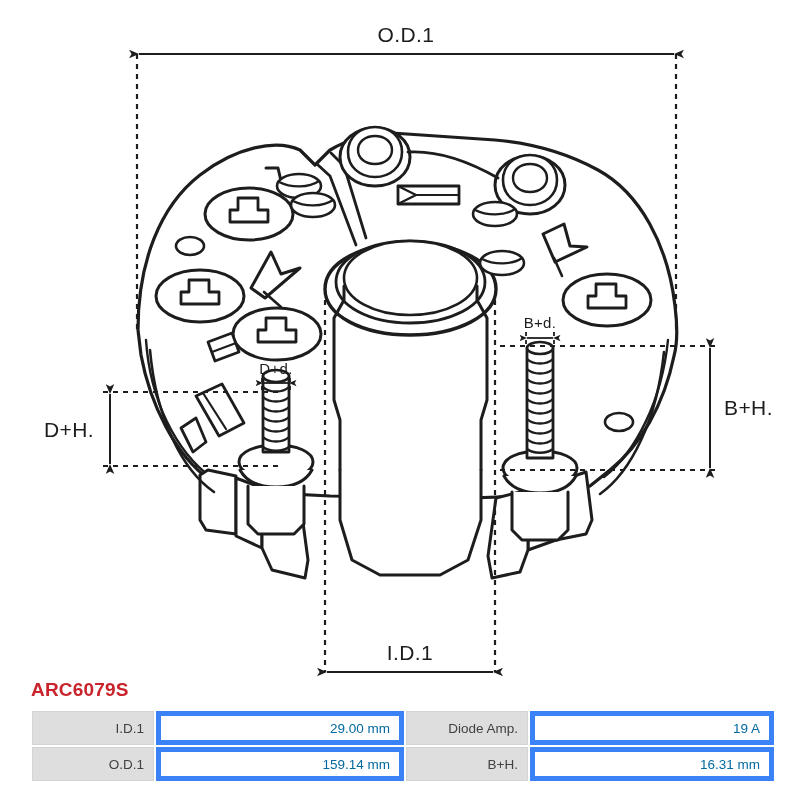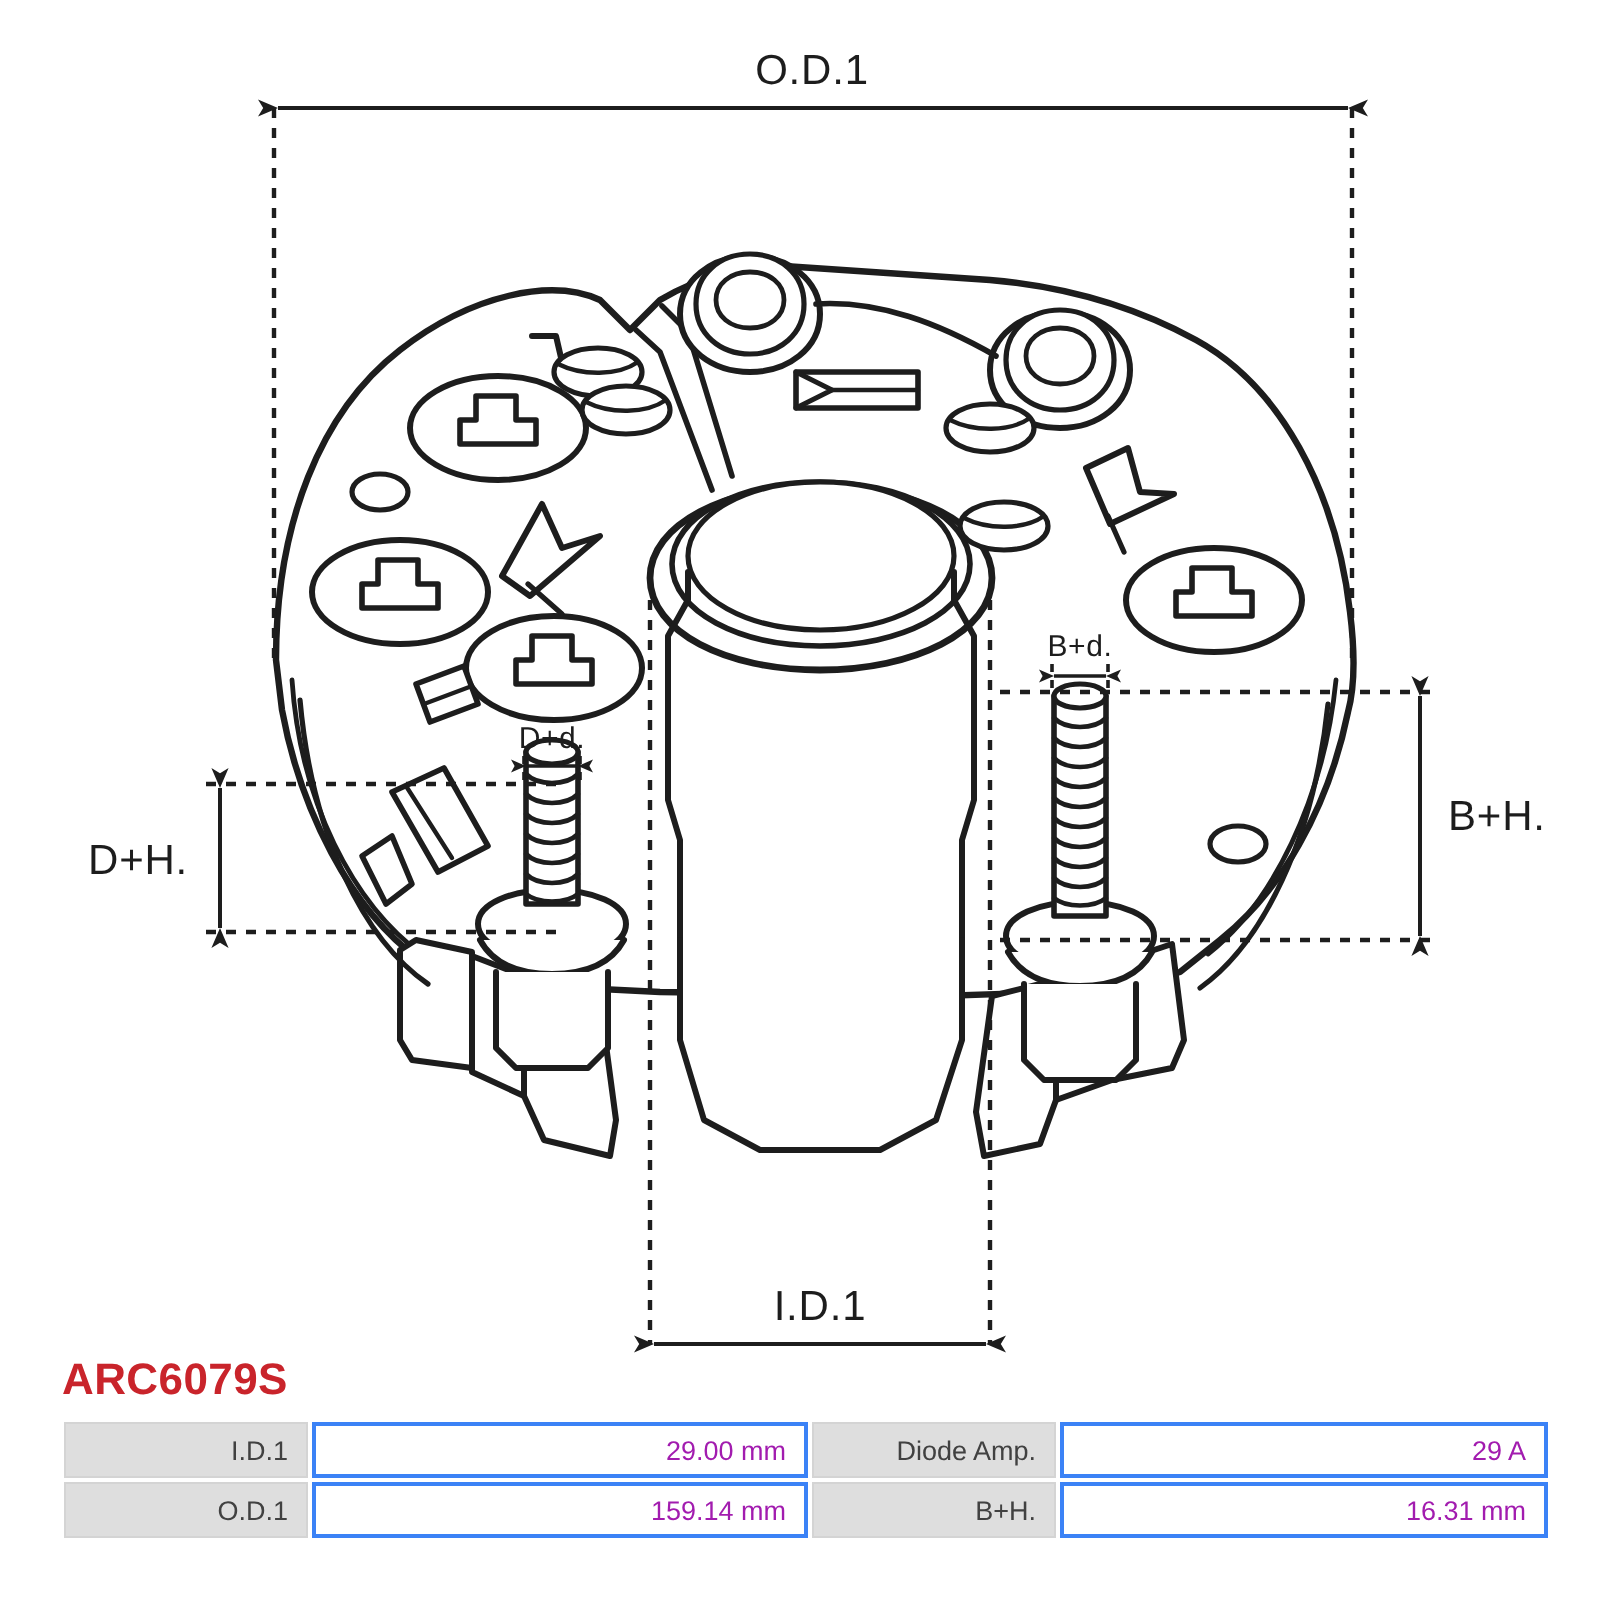--- a/index.html
+++ b/index.html
@@ -48,21 +48,21 @@
     font-size: 15px;
     fill: #1d1d1d;
     letter-spacing: 0.3px;
   }
 
   
   #part-number {
     position: absolute;
     left: 31px;
     top: 679px;
-    font-size: 22px;
+    font-size: 19px;
     font-weight: 700;
     color: #c9242b;
     letter-spacing: 0.2px;
     line-height: 22px;
   }
 
   
   #spec-table-wrap {
     position: absolute;
     left: 30px;
@@ -72,24 +72,24 @@
   table#spec-table {
     border-collapse: separate;
     border-spacing: 2px 2px;
     width: 740px;
     table-layout: fixed;
   }
   table#spec-table td {
     height: 24px;
     padding: 0 9px;
     font-size: 13.5px;
-    color: #a21caf;
+    color: #0369a1;
     text-align: right;
     vertical-align: middle;
-    border: 2px solid #3b82f6;
+    border: 5px solid #3b82f6;
     background: #ffffff;
     white-space: nowrap;
     overflow: hidden;
   }
   table#spec-table td.lbl {
     background: #dedede;
     border: 1px solid #d4d4d4;
     color: #414141;
   }
   col.c-lbl1 { width: 122px; }
@@ -366,21 +366,21 @@
         <col class="c-lbl1">
           <col class="c-val1">
           <col class="c-lbl2">
           <col class="c-val2">
       </colgroup>
       <tbody>
         <tr>
           <td class="lbl">I.D.1</td>
           <td>29.00 mm</td>
           <td class="lbl">Diode Amp.</td>
-          <td>29 A</td>
+          <td>19 A</td>
         </tr>
         <tr>
           <td class="lbl">O.D.1</td>
           <td>159.14 mm</td>
           <td class="lbl">B+H.</td>
           <td>16.31 mm</td>
         </tr>
       </tbody>
     </table>
   </div>

